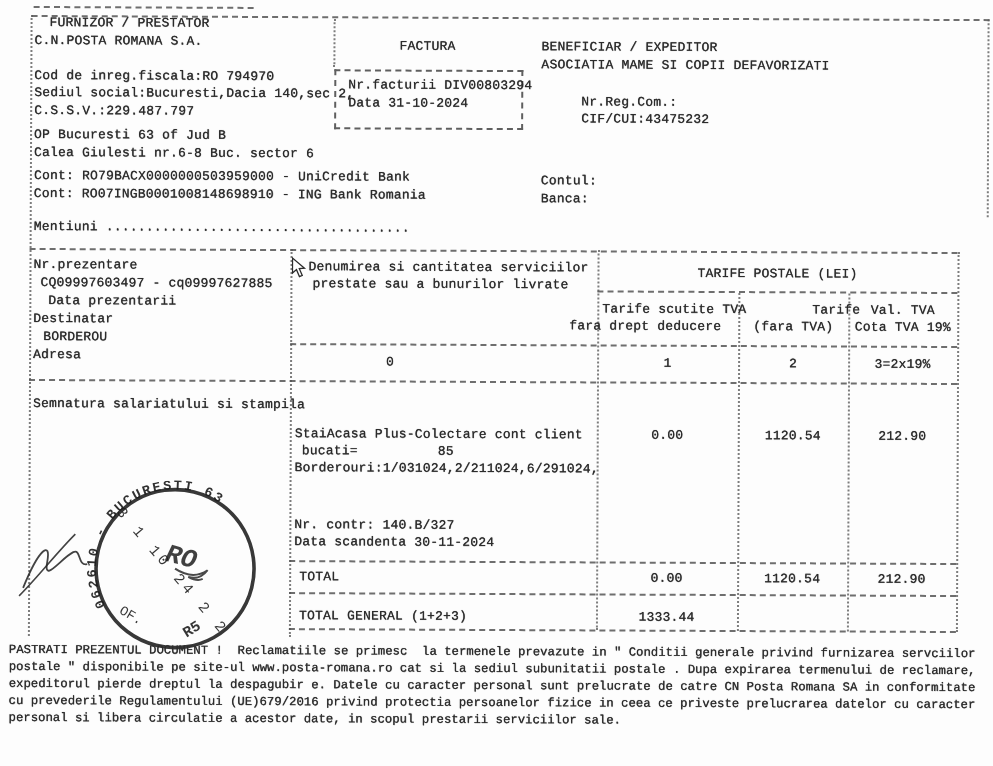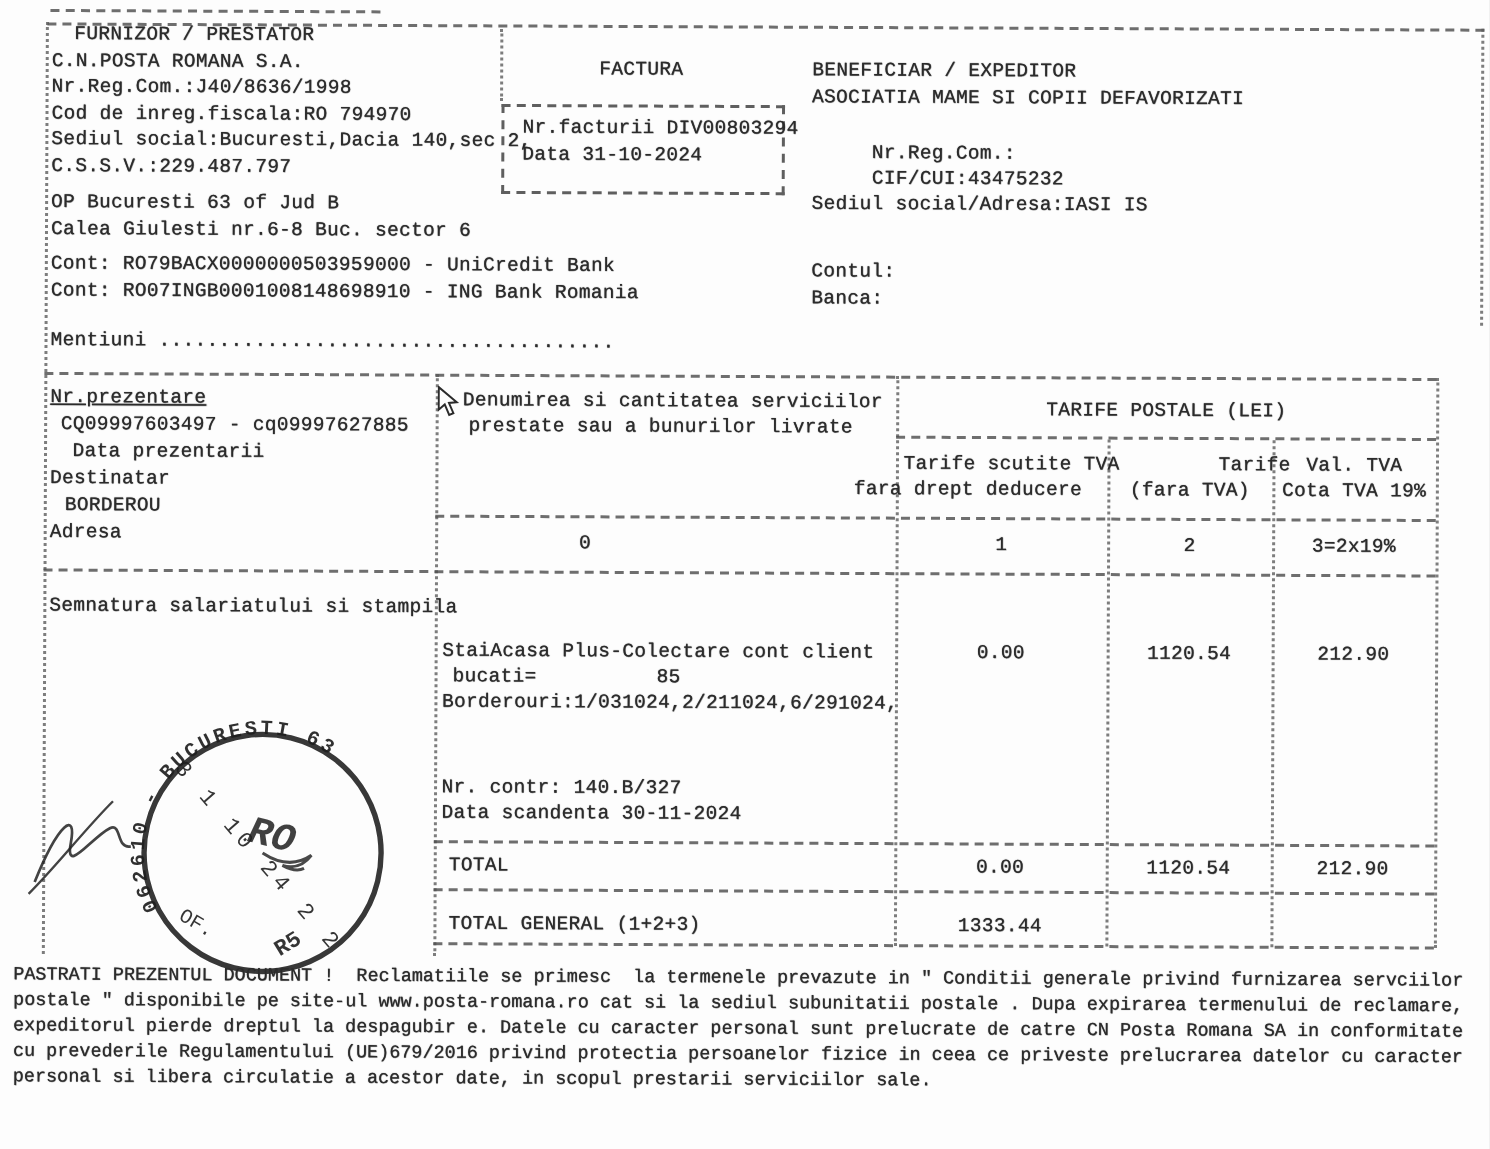--- a/index.html
+++ b/index.html
@@ -27,57 +27,55 @@
 <div class="skew">
 
   <div class="hl" style="left:32px;top:8px;width:220px;"></div>
   <div class="hl" style="left:30px;top:17px;width:958px;"></div>
   <div class="vl" style="left:29px;top:17px;height:621px;"></div>
   <div class="vl" style="left:986px;top:17px;height:198px;"></div>
   <div class="vl" style="left:332px;top:20px;height:48px;"></div>
 
   <div class="t" style="left:48px;top:18px;">FURNIZOR / PRESTATOR</div>
   <div class="t" style="left:33px;top:36px;">C.N.POSTA ROMANA S.A.</div>
-  <div class="t" style="left:33px;top:53px;">Nr.Reg.Com.:J40/8636/1998</div>
   <div class="t" style="left:33px;top:71px;">Cod de inreg.fiscala:RO 794970</div>
   <div class="t" style="left:33px;top:88px;">Sediul social:Bucuresti,Dacia 140,sec 2,</div>
   <div class="t" style="left:33px;top:106px;">C.S.S.V.:229.487.797</div>
   <div class="t" style="left:33px;top:130px;">OP Bucuresti 63 of Jud B</div>
   <div class="t" style="left:33px;top:148px;">Calea Giulesti nr.6-8 Buc. sector 6</div>
   <div class="t" style="left:33px;top:171px;">Cont: RO79BACX0000000503959000 - UniCredit Bank</div>
   <div class="t" style="left:33px;top:189px;">Cont: RO07INGB0001008148698910 - ING Bank Romania</div>
   <div class="t" style="left:33px;top:222px;">Mentiuni ......................................</div>
 
   <div class="t" style="left:398px;top:40px;">FACTURA</div>
   <div class="box" style="left:333px;top:70px;width:185px;height:56px;"></div>
   <div class="t" style="left:347px;top:79px;">Nr.facturii DIV00803294</div>
   <div class="t" style="left:347px;top:97px;">Data 31-10-2024</div>
 
   <div class="t" style="left:540px;top:40px;">BENEFICIAR / EXPEDITOR</div>
   <div class="t" style="left:540px;top:58px;">ASOCIATIA MAME SI COPII DEFAVORIZATI</div>
   <div class="t" style="left:580px;top:95px;">Nr.Reg.Com.:</div>
   <div class="t" style="left:580px;top:112px;">CIF/CUI:43475232</div>
-  <div class="t" style="left:540px;top:129px;">Sediul social/Adresa:IASI IS</div>
   <div class="t" style="left:540px;top:174px;">Contul:</div>
   <div class="t" style="left:540px;top:192px;">Banca:</div>
 
   <div class="hl" style="left:29px;top:250px;width:928px;"></div>
   <div class="vl" style="left:290px;top:250px;height:388px;"></div>
   <div class="vl" style="left:597px;top:250px;height:380px;"></div>
   <div class="vl" style="left:738px;top:292px;height:338px;"></div>
   <div class="vl" style="left:848px;top:292px;height:338px;"></div>
   <div class="vl" style="left:957px;top:250px;height:380px;"></div>
   <div class="hl" style="left:597px;top:290px;width:360px;"></div>
   <div class="hl" style="left:290px;top:344px;width:667px;"></div>
   <div class="hl" style="left:29px;top:381px;width:928px;"></div>
   <div class="hl" style="left:290px;top:561px;width:667px;"></div>
   <div class="hl" style="left:290px;top:593px;width:667px;"></div>
   <div class="hl" style="left:290px;top:629px;width:667px;"></div>
 
-  <div class="t" style="left:33px;top:260px;text-decoration:underline;">Nr.prezentare</div>
+  <div class="t" style="left:33px;top:260px;">Nr.prezentare</div>
   <div class="t" style="left:40px;top:278px;">CQ09997603497 - cq09997627885</div>
   <div class="t" style="left:48px;top:296px;">Data prezentarii</div>
   <div class="t" style="left:33px;top:314px;">Destinatar</div>
   <div class="t" style="left:43px;top:332px;">BORDEROU</div>
   <div class="t" style="left:33px;top:350px;">Adresa</div>
   <div class="t" style="left:33px;top:399px;">Semnatura salariatului si stampila</div>
 
   <svg style="position:absolute;left:291px;top:258px;" width="16" height="21" viewBox="0 0 16 21">
     <path d="M1,1 L1,16 L5,12.5 L8,19.5 L10.8,18.3 L7.8,11.5 L13,11 Z" fill="#fdfdfd" stroke="#2b2b2b" stroke-width="1.3"></path>
   </svg>

